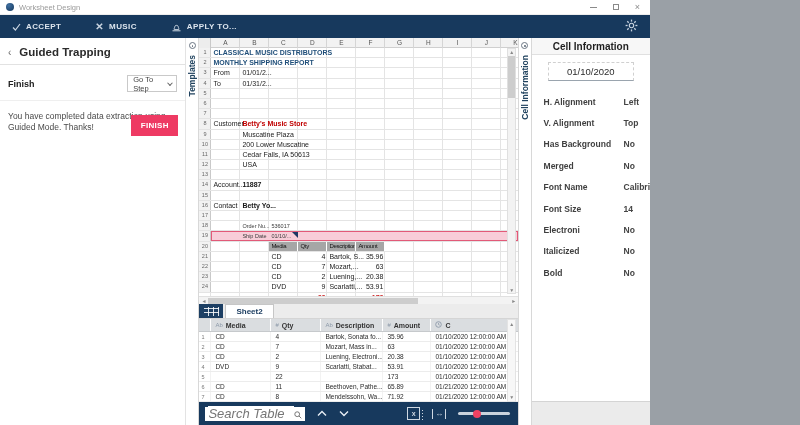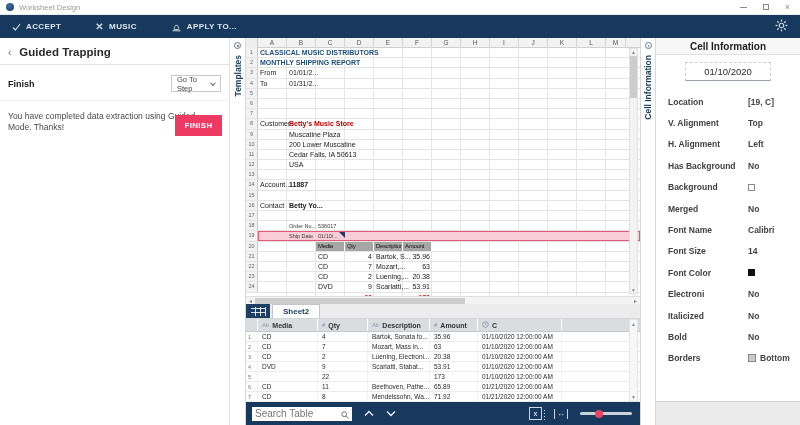--- a/index.html
+++ b/index.html
@@ -1,17 +1,17 @@
 <!DOCTYPE html>
 <html><head>
 <meta charset="utf-8">
 <style>
   html,body{margin:0;padding:0;background:#9aa0a6;}
   *{box-sizing:border-box;font-family:"Liberation Sans",sans-serif;}
-  #app{position:relative;width:800px;height:425px;background:#22c55e;overflow:hidden;}
+  #app{position:relative;width:650px;height:425px;background:#22c55e;overflow:hidden;}
 
   
   .titlebar{height:15px;background:#fff;display:flex;align-items:center;padding-left:6px;border-bottom:1px solid #eee;}
   .app-dot{width:8px;height:8px;border-radius:50%;background:radial-gradient(circle at 35% 30%,#3f6fa0,#16395e);margin-right:5px;}
   .titlebar .title{font-size:7.5px;color:#9a9a9a;flex:1;}
   .wctl{display:flex;align-items:center;gap:16px;margin-right:10px;color:#8a8a8a;}
   .wctl .mini{width:7px;height:1px;background:#8a8a8a;}
   .wctl .maxi{width:6px;height:6px;border:1px solid #8a8a8a;}
   .wctl .clos{font-size:9px;line-height:9px;color:#8a8a8a;}
 
@@ -99,21 +99,21 @@
   .c1{width:60px;flex:none;}
   .c2{width:50px;flex:none;}
   .c3{width:62px;flex:none;}
   .c4{width:48px;flex:none;}
   .c5{width:84px;flex:none;}
   .tvscroll{position:absolute;right:2px;top:0;bottom:0;width:9px;background:#f7f7f7;border:1px solid #e3e3e3;display:flex;flex-direction:column;align-items:center;justify-content:space-between;font-size:5px;color:#888;padding:1px 0;}
 
   
   .bbar{height:23px;background:#17395d;margin-top:auto;display:flex;align-items:center;padding:0 8px 0 6px;flex:none;}
   .search{width:100px;height:14px;background:#fff;display:flex;align-items:center;padding:0 3px;}
-  .search input{border:none;outline:none;flex:1;font-size:10px;color:#666;width:70px;padding:0;}
+  .search input{border:none;outline:none;flex:1;font-size:13px;font-style:italic;color:#666;width:70px;padding:0;}
   .bchev{color:#e8eef5;margin-left:12px;display:flex;}
   .rgroup{margin-left:auto;display:flex;align-items:center;gap:12px;}
   .xlicon{width:13px;height:13px;border:1px solid #cfd8e2;position:relative;color:#cfd8e2;font-size:7px;font-weight:bold;display:flex;align-items:center;justify-content:center;}
   .xlicon::after{content:"";position:absolute;right:-4px;top:1px;width:1px;height:11px;
      background-image:repeating-linear-gradient(0deg,#cfd8e2 0 1px,transparent 1px 3px);}
   .fiticon{font-size:8px;color:#cfd8e2;border-left:1px solid #cfd8e2;border-right:1px solid #cfd8e2;padding:0 2px;line-height:10px;}
   .slider{width:52px;height:3px;background:#c9d2dc;border-radius:2px;position:relative;}
   .knob{position:absolute;top:-2.5px;left:28%;width:8px;height:8px;border-radius:50%;background:#ef4162;}
 
   
@@ -489,96 +489,71 @@
     <div class="strip r">
       <div class="pin"></div>
       <div class="vtext">Cell Information</div>
     </div>
 
     <div class="rpanel">
       <div class="rp-head">Cell Information</div>
       <div class="valuebox">01/10/2020</div>
       <div class="props">
           <div class="prow">
-            <div class="plabel">Location</div>
-            <div class="pval">
-              <div>[19, C]</div>
+            <div class="plabel">H. Alignment</div>
+            <div class="pval">
+              <div>Left</div>
             </div>
           </div>
           <div class="prow">
             <div class="plabel">V. Alignment</div>
             <div class="pval">
               <div>Top</div>
             </div>
           </div>
           <div class="prow">
-            <div class="plabel">H. Alignment</div>
-            <div class="pval">
-              <div>Left</div>
-            </div>
-          </div>
-          <div class="prow">
             <div class="plabel">Has Background</div>
             <div class="pval">
               <div>No</div>
             </div>
           </div>
           <div class="prow">
-            <div class="plabel">Background</div>
-            <div class="pval">
-              <div class="glyph-checkbox"></div>
-            </div>
-          </div>
-          <div class="prow">
             <div class="plabel">Merged</div>
             <div class="pval">
               <div>No</div>
             </div>
           </div>
           <div class="prow">
             <div class="plabel">Font Name</div>
             <div class="pval">
               <div>Calibri</div>
             </div>
           </div>
           <div class="prow">
             <div class="plabel">Font Size</div>
             <div class="pval">
               <div>14</div>
             </div>
           </div>
           <div class="prow">
-            <div class="plabel">Font Color</div>
-            <div class="pval">
-              <div class="glyph-swatch"></div>
-            </div>
-          </div>
-          <div class="prow">
             <div class="plabel">Electroni</div>
             <div class="pval">
               <div>No</div>
             </div>
           </div>
           <div class="prow">
             <div class="plabel">Italicized</div>
             <div class="pval">
               <div>No</div>
             </div>
           </div>
           <div class="prow">
             <div class="plabel">Bold</div>
             <div class="pval">
               <div>No</div>
-            </div>
-          </div>
-          <div class="prow">
-            <div class="plabel">Borders</div>
-            <div class="pval">
-              <div class="glyph-border"></div>
-              <div>Bottom</div>
             </div>
           </div>
         </div>
       <div class="rp-foot"></div>
     </div>
 
   </div>
 </div>
 
 </body></html>

